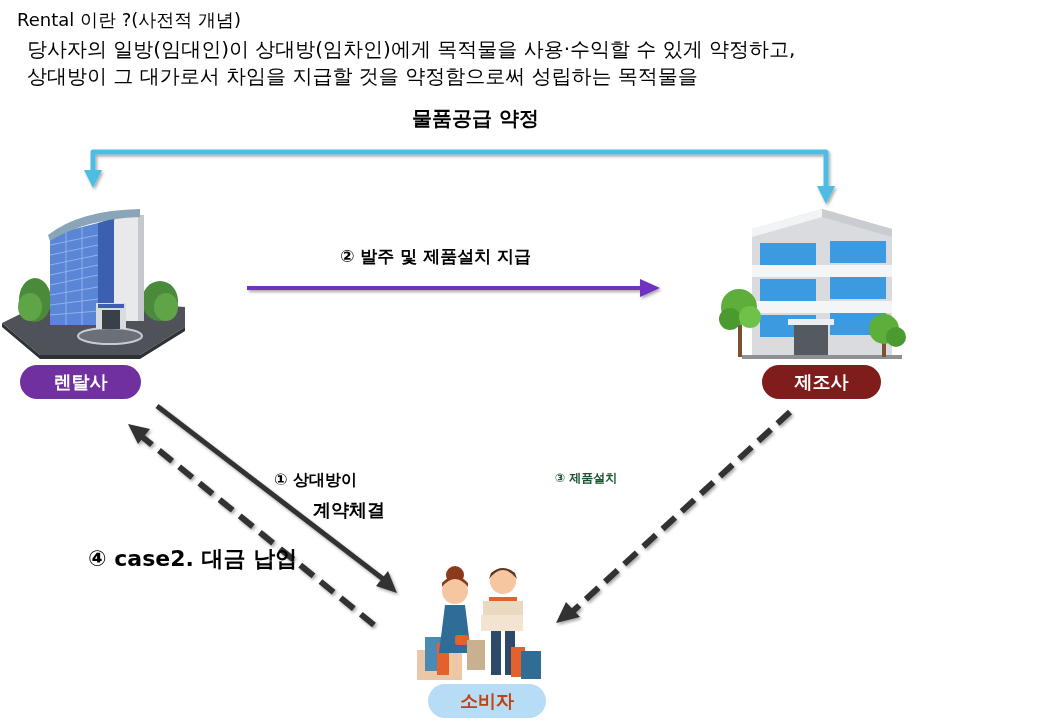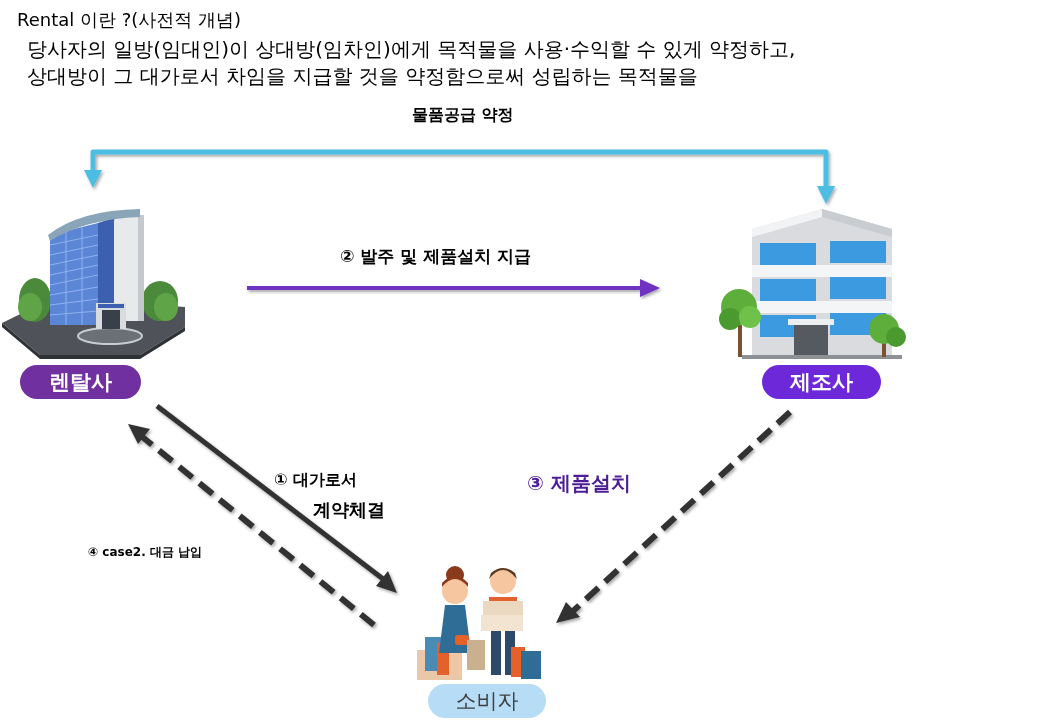--- a/index.html
+++ b/index.html
@@ -4,31 +4,31 @@
 <style>
   html, body { margin:0; padding:0; background:#ffffff; }
   body { width:1063px; height:722px; position:relative; overflow:hidden;
          font-family:"DejaVu Sans","Liberation Sans",sans-serif; color:#000; }
   .abs { position:absolute; }
   .intro-title { left:17px; top:8px; font-size:18px; line-height:24px; white-space:nowrap; }
   .intro-line { left:27px; font-size:20px; line-height:24px; white-space:nowrap; }
   .intro-l1 { top:37px; }
   .intro-l2 { top:64px; }
   .bold-label { font-weight:bold; white-space:nowrap; }
-  .supply-label { left:412px; top:105px; font-size:16px; }
+  .supply-label { left:412px; top:105px; font-size:20px; }
   .order-label { left:340px; top:245px; font-size:17px; }
   .contract-label-1 { left:274px; top:470px; font-size:16px; }
   .contract-label-2 { left:313px; top:498px; font-size:18px; }
-  .payment-label { left:88px; top:544px; font-size:12px; }
-  .install-label { left:527px; top:470px; font-size:20px; color:#4c1d95; }
-  .pill { border-radius:20px; color:#fff; font-weight:bold; font-size:21px;
+  .payment-label { left:88px; top:544px; font-size:22px; }
+  .install-label { left:555px; top:470px; font-size:12px; color:#14532d; }
+  .pill { border-radius:20px; color:#fff; font-weight:bold; font-size:18px;
           text-align:center; line-height:34px; height:34px; }
   .pill-rental { left:20px; top:365px; width:121px; background:#7030a0; }
-  .pill-maker { left:762px; top:365px; width:119px; background:#6d28d9; }
-  .pill-consumer { left:428px; top:684px; width:118px; background:#b7dcf6; color:#404040; font-weight:normal; }
+  .pill-maker { left:762px; top:365px; width:119px; background:#7f1d1d; }
+  .pill-consumer { left:428px; top:684px; width:118px; background:#b7dcf6; color:#c2410c; font-weight:bold; }
   svg.arrows { position:absolute; left:0; top:0; }
   .illu { position:absolute; }
 </style>
 </head>
 <body>
 
 <div class="abs intro-title">Rental 이란 ?(사전적 개념)</div>
 <div class="abs intro-line intro-l1">당사자의 일방(임대인)이 상대방(임차인)에게 목적물을 사용·수익할 수 있게 약정하고,</div>
 <div class="abs intro-line intro-l2">상대방이 그 대가로서 차임을 지급할 것을 약정함으로써 성립하는 목적물을</div>
 
@@ -61,21 +61,21 @@
   </g>
 
   <g filter="url(#sh)">
     <line x1="790" y1="412" x2="572" y2="612" stroke="#333" stroke-width="6" stroke-dasharray="17,9"></line>
     <polygon points="556,623 566,602 580,617" fill="#333"></polygon>
   </g>
 </svg>
 
 <div class="abs bold-label supply-label">물품공급 약정</div>
 <div class="abs bold-label order-label">② 발주 및 제품설치 지급</div>
-<div class="abs bold-label contract-label-1">① 대가로서</div>
+<div class="abs bold-label contract-label-1">① 상대방이</div>
 <div class="abs bold-label contract-label-2">계약체결</div>
 <div class="abs bold-label payment-label">④ case2. 대금 납입</div>
 <div class="abs bold-label install-label">③ 제품설치</div>
 
 <svg class="illu" style="left:0;top:195px;" width="190" height="165" viewBox="0 0 190 165">
   <polygon points="2,128 55,102 185,112 185,132 140,160 40,160" fill="#4f5359"></polygon>
   <polygon points="2,128 40,160 140,160 185,132 185,136 140,164 40,164 2,132" fill="#2e3136"></polygon>
   <ellipse cx="110" cy="141" rx="32" ry="8" fill="#6b7077" stroke="#c8ccd2" stroke-width="2"></ellipse>
   <ellipse cx="35" cy="105" rx="16" ry="22" fill="#4a8a3a"></ellipse>
   <ellipse cx="30" cy="112" rx="12" ry="14" fill="#5fa548"></ellipse>

